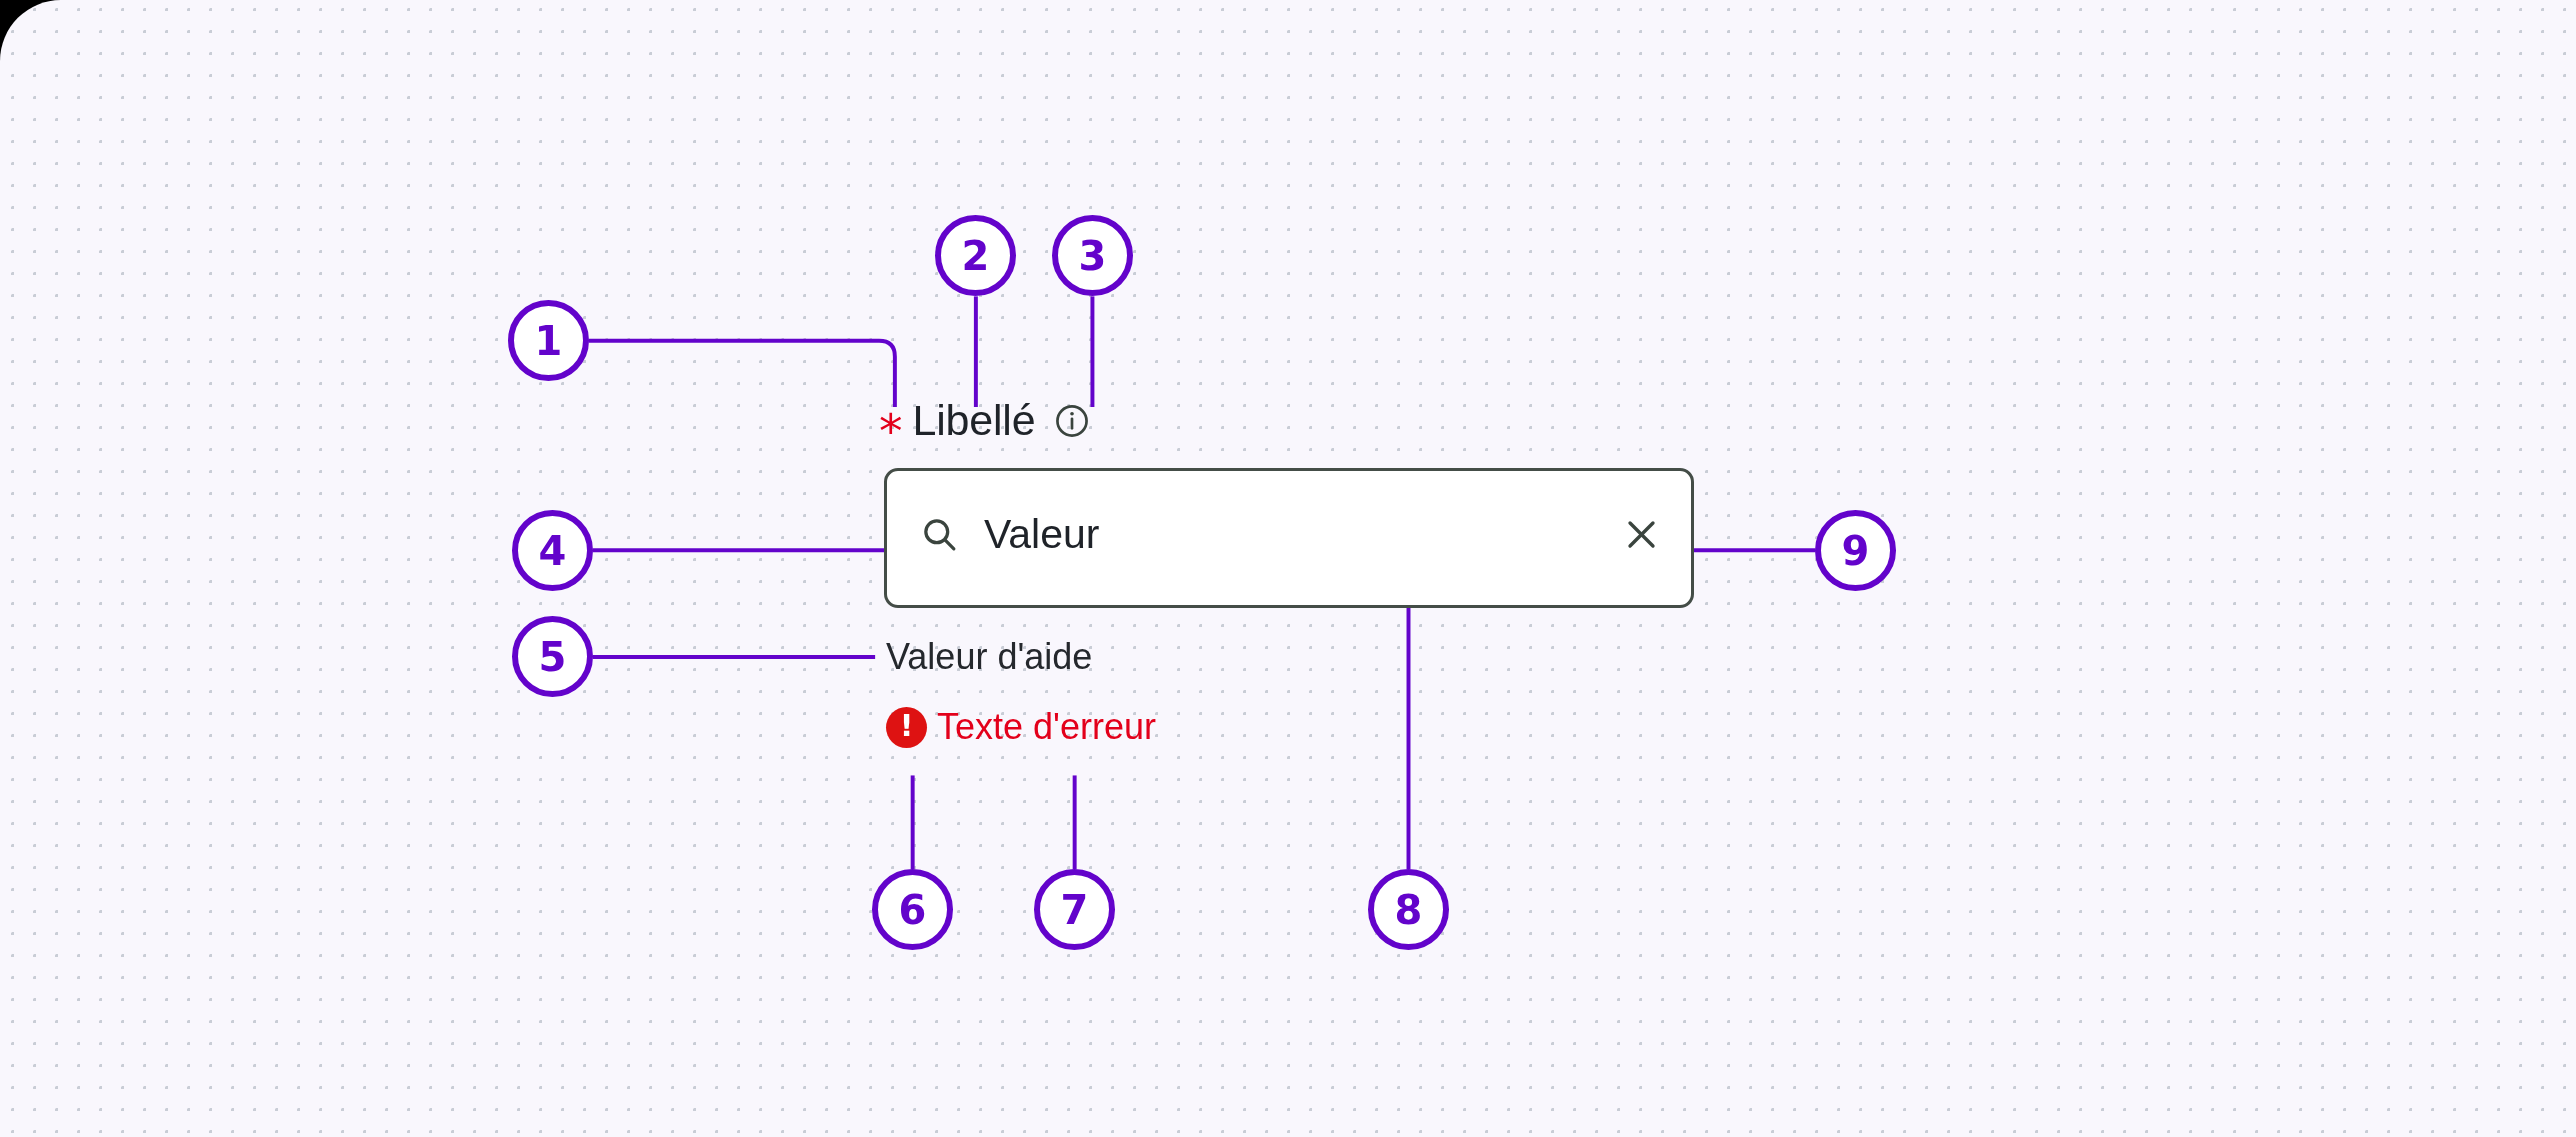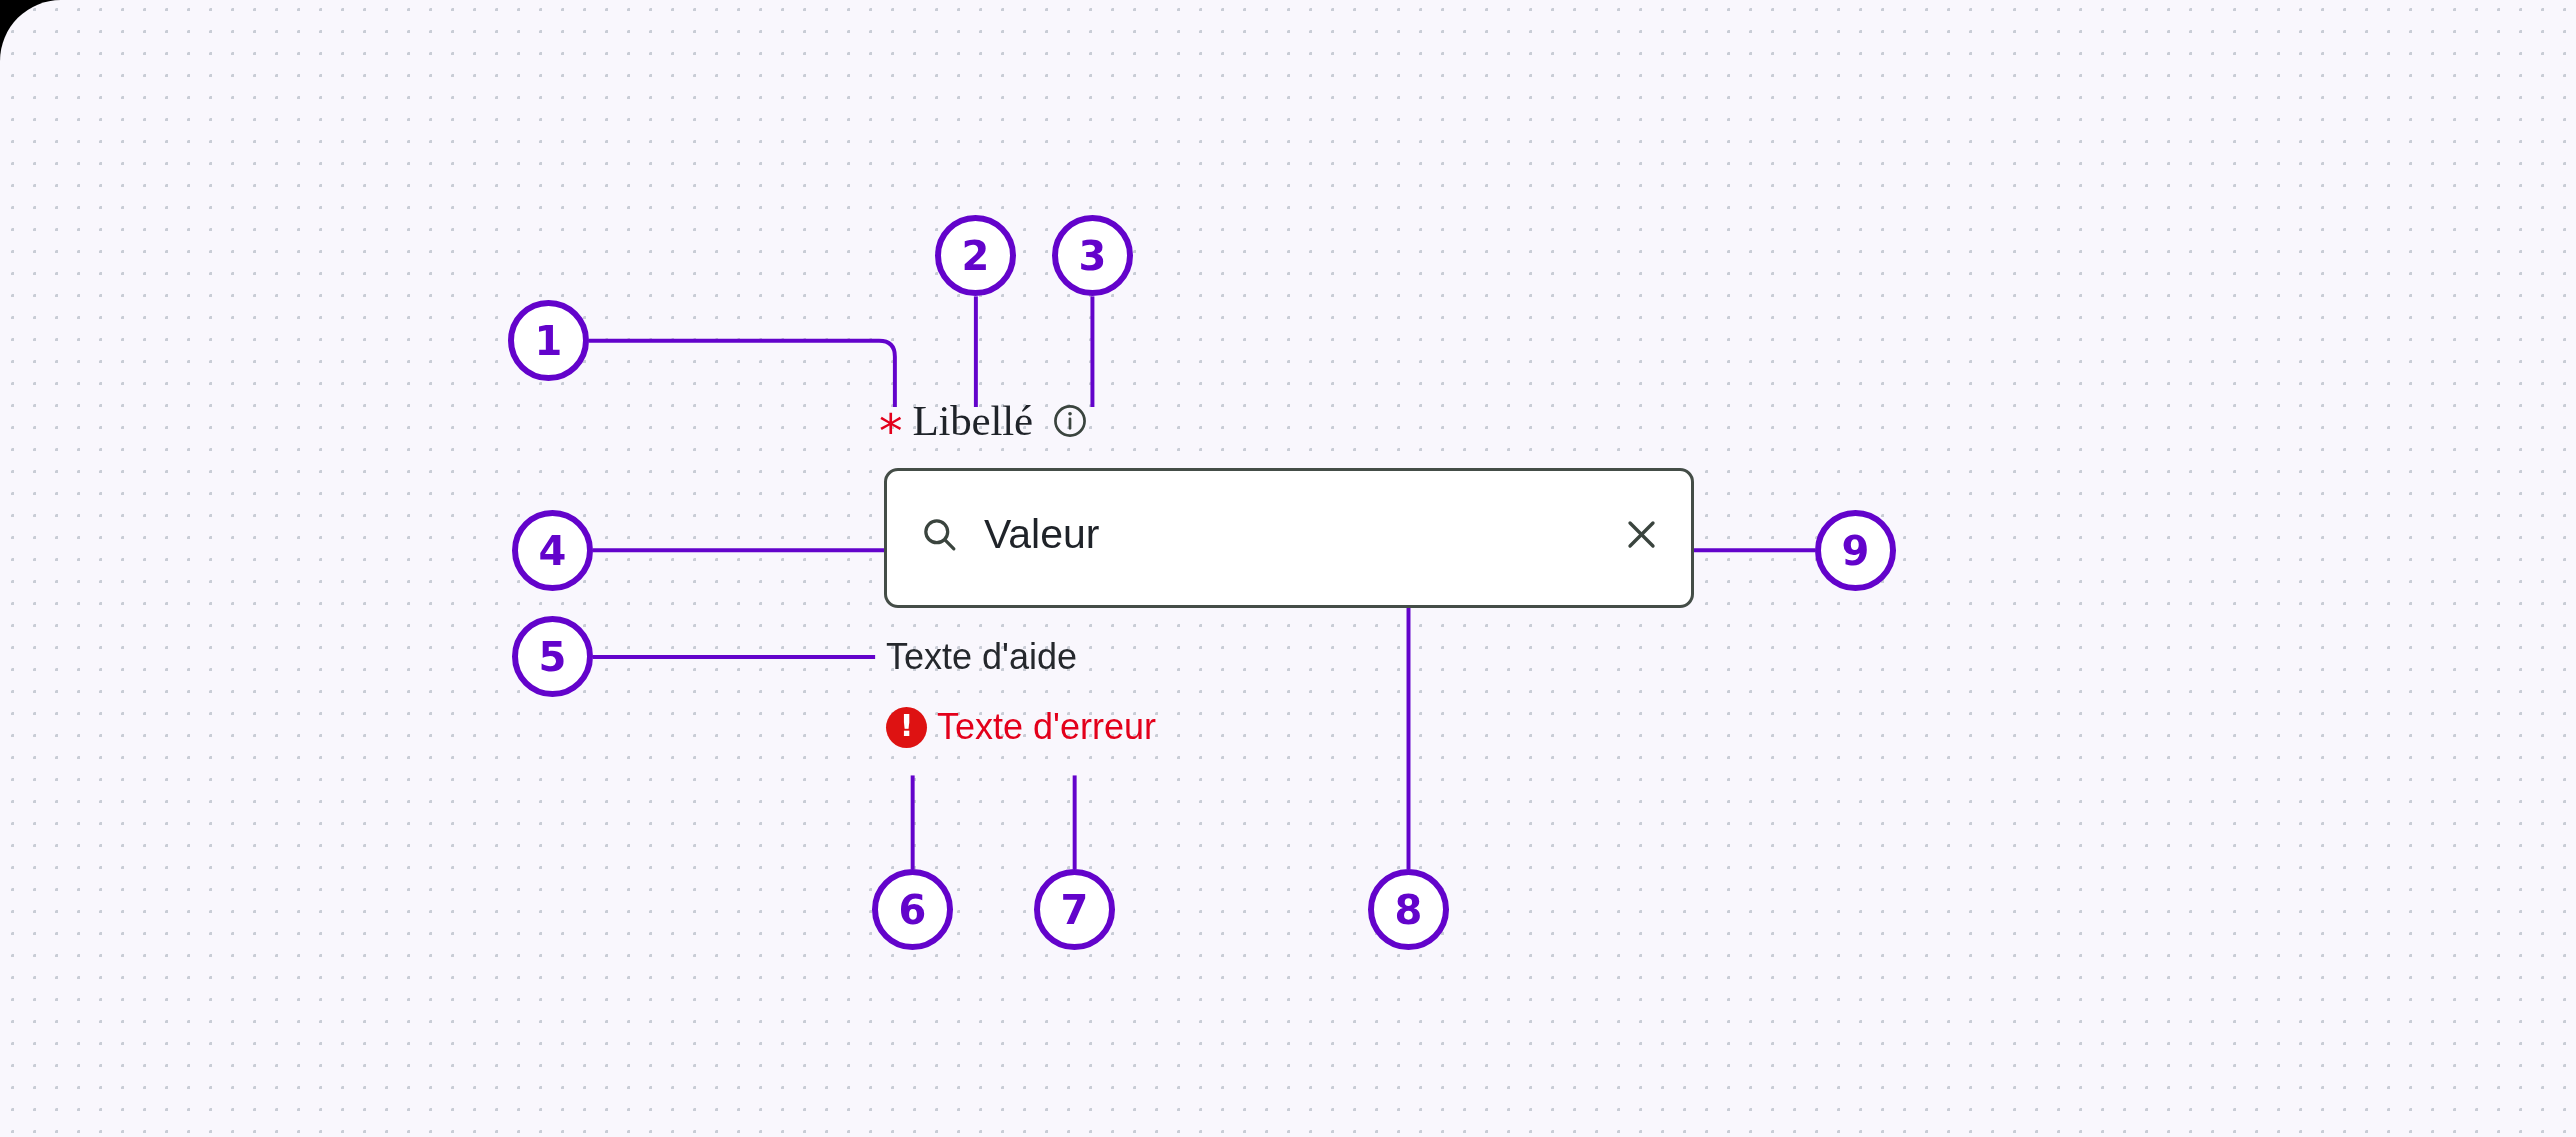--- a/index.html
+++ b/index.html
@@ -75,21 +75,21 @@
     font-size: 47px;
     font-family: "DejaVu Sans", sans-serif;
     line-height: 1;
     position: relative;
     top: 10px;
     margin-right: 10px;
   }
   .field-label {
     font-size: 43px;
     color: #1F2329;
-    font-family: Liberation Serif, serif;
+    font-family: Liberation Sans, sans-serif;
     letter-spacing: -0.2px;
   }
   .info-icon {
     margin-left: 18px;
     display: inline-flex;
     align-items: center;
   }
 
   .input-wrap {
     margin-top: 20px;
@@ -203,21 +203,21 @@
       </span>
       <span class="input-value">Valeur</span>
       <span class="clear-icon">
         <svg width="43" height="43" viewBox="0 0 24 24" fill="none" stroke="#3A443E" stroke-width="1.9" stroke-linecap="round">
           <line x1="5.6" y1="5.6" x2="18.4" y2="18.4"></line>
           <line x1="18.4" y1="5.6" x2="5.6" y2="18.4"></line>
         </svg>
       </span>
     </div>
 
-    <div class="help-text">Texte d'aide</div>
+    <div class="help-text">Valeur d'aide</div>
 
     <div class="error-row">
       <span class="error-icon">
         <span>!</span>
       </span>
       <span class="error-text">Texte d'erreur</span>
     </div>
 
   </div>
 

